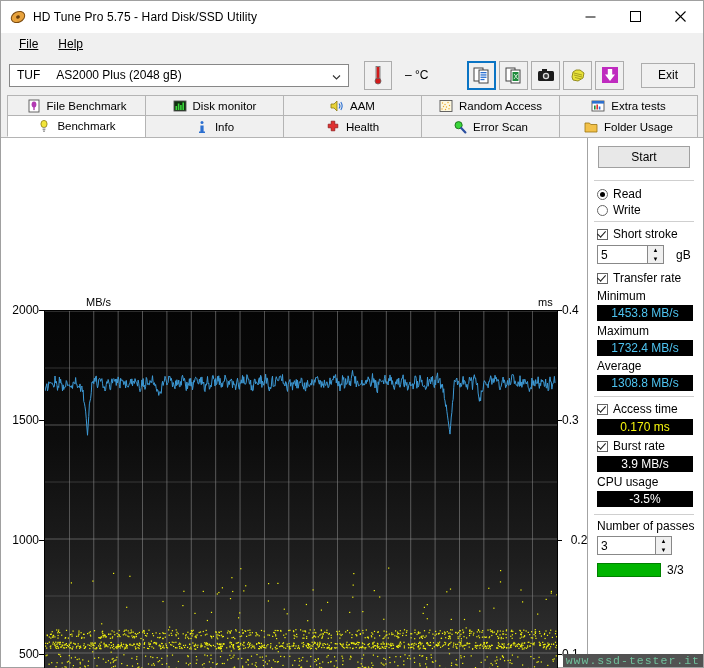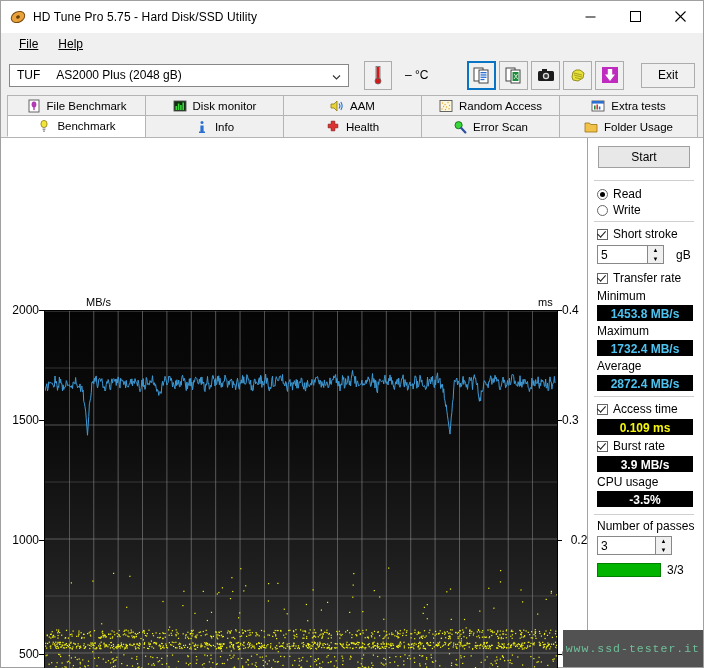--- a/index.html
+++ b/index.html
@@ -67,21 +67,21 @@
   .plot{position:absolute;left:43px;top:172px;width:514px;height:458px;
         background:linear-gradient(to bottom,#050505 0%,#0c0c0c 28%,#1e1e1e 55%,#333333 78%,#3c3c3c 100%);
         border:1px solid #000;box-sizing:border-box;overflow:hidden;}
   .plot svg{position:absolute;left:0;top:0;}
   .axlabel{position:absolute;font-size:11px;color:#000;}
   .ytick{position:absolute;font-size:12px;color:#000;text-align:right;width:34px;}
   .rtick{position:absolute;font-size:12px;color:#000;text-align:left;width:34px;}
   .tickmark{position:absolute;background:#000;}
   .watermark{position:absolute;right:0px;bottom:0px;background:#525252;
              color:#6fbf9a;font-family:"Liberation Mono", monospace;font-size:11.5px;
-             padding:12px 3px;letter-spacing:1px;}
+             padding:0 3px;letter-spacing:1px;}
   .startbtn{position:absolute;left:10px;top:8px;width:92px;height:22px;background:#e8e8e8;
             border:1px solid #a0a0a0;display:flex;align-items:center;justify-content:center;
             font-size:12px;box-sizing:border-box;}
   .hr{position:absolute;left:6px;width:100px;height:1px;background:#cfcfcf;}
   .radiorow{position:absolute;left:9px;display:flex;align-items:center;gap:5px;font-size:12px;}
   .radio{width:11px;height:11px;border:1px solid #666;border-radius:50%;background:#fff;
          position:relative;box-sizing:border-box;flex:0 0 auto;}
   .radio.on::after{content:"";position:absolute;left:2px;top:2px;width:5px;height:5px;
                    background:#000;border-radius:50%;}
   .chkrow{position:absolute;left:9px;display:flex;align-items:center;gap:5px;font-size:12px;}
@@ -90,22 +90,22 @@
   .chk.on::after{content:"";position:absolute;left:1px;top:-1px;width:4px;height:7px;
                  border:solid #1a1a1a;border-width:0 1.6px 1.6px 0;transform:rotate(42deg);}
   .spin{position:absolute;left:9px;width:67px;height:19px;border:1px solid #888;background:#fff;
         box-sizing:border-box;display:flex;align-items:center;font-size:12px;padding-left:3px;}
   .spinarrows{position:absolute;right:-1px;top:-1px;width:17px;height:19px;background:#f0f0f0;
               border:1px solid #888;box-sizing:border-box;display:flex;flex-direction:column;}
   .spinarrows div{flex:1;display:flex;align-items:center;justify-content:center;font-size:6px;line-height:1;}
   .unitlbl{position:absolute;font-size:12px;}
   .lbl{position:absolute;left:9px;font-size:12px;color:#000;}
   .valbox{position:absolute;left:9px;width:96px;height:16px;background:#000;
-          display:flex;align-items:flex-end;justify-content:center;
-          font-size:12px;font-weight:bold;box-sizing:border-box;}
+          display:flex;align-items:center;justify-content:center;
+          font-size:12px;font-weight:normal;box-sizing:border-box;}
   .cyan{color:#4ec3f0;}
   .yellow{color:#f5f50d;}
   .white{color:#ffffff;}
   .progwrap{position:absolute;left:9px;width:96px;height:16px;display:flex;align-items:center;gap:6px;}
   .progbar{width:64px;height:14px;background:#00b400;border:1px solid #008000;box-sizing:border-box;}
   .progtxt{font-size:12px;color:#000;}
 </style>
 </head>
 <body>
 
@@ -2177,31 +2177,31 @@
       <div class="lbl" style="top:151px;">Minimum</div>
       <div class="valbox" style="top:167px;">
         <span class="cyan">1453.8 MB/s</span>
       </div>
       <div class="lbl" style="top:186px;">Maximum</div>
       <div class="valbox" style="top:202px;">
         <span class="cyan">1732.4 MB/s</span>
       </div>
       <div class="lbl" style="top:221px;">Average</div>
       <div class="valbox" style="top:237px;">
-        <span class="cyan">2872.4 MB/s</span>
+        <span class="cyan">1308.8 MB/s</span>
       </div>
 
       <div class="hr" style="top:258px;"></div>
 
       <div class="chkrow" style="top:264px;">
         <span class="chk on"></span>
         <span>Access time</span>
       </div>
       <div class="valbox" style="top:281px;">
-        <span class="yellow">0.109 ms</span>
+        <span class="yellow">0.170 ms</span>
       </div>
 
       <div class="chkrow" style="top:301px;">
         <span class="chk on"></span>
         <span>Burst rate</span>
       </div>
       <div class="valbox" style="top:318px;">
         <span class="white">3.9 MB/s</span>
       </div>
 

